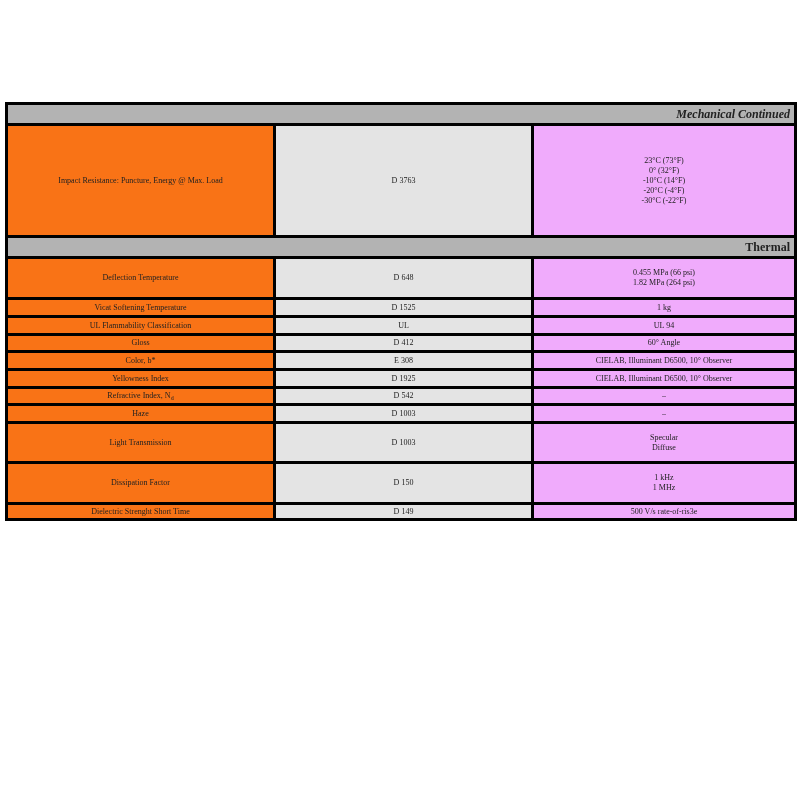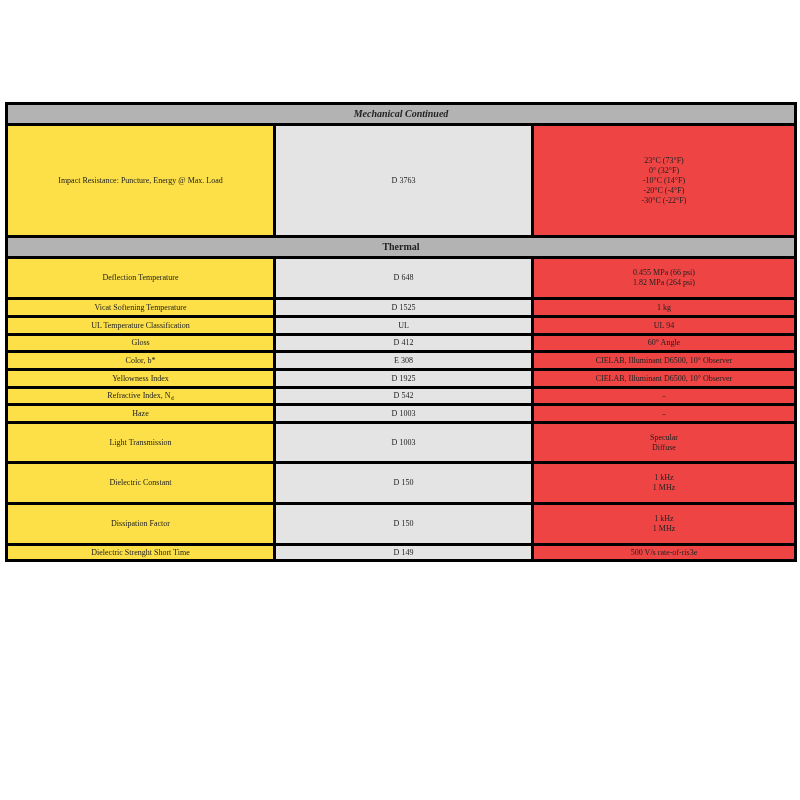--- a/index.html
+++ b/index.html
@@ -4,25 +4,25 @@
 <style>
   html, body { margin: 0; padding: 0; background: #ffffff; }
   body { width: 800px; height: 800px; position: relative; overflow: hidden;
          font-family: "Liberation Serif", "DejaVu Serif", serif; color: #222; }
   .sheet { position: absolute; left: 5px; top: 102px; width: 789px; }
   table.spec { border-collapse: collapse; width: 789px; table-layout: fixed;
                border: 3px solid #000; }
   table.spec td { border: 3px solid #000; text-align: center; vertical-align: middle;
                   font-size: 8px; line-height: 10px; padding: 0 4px; }
   col.c1 { width: 268px; } col.c2 { width: 258px; } col.c3 { width: 263px; }
-  tr.section td { background: #b3b3b3; font-weight: bold; font-size: 10px; height: 18px; }
+  tr.section td { background: #b3b3b3; font-weight: bold; font-size: 12px; height: 18px; text-align: right; }
   tr.section.italic td { font-style: italic; }
-  td.prop { background: #fde047; }
+  td.prop { background: #f97316; }
   td.method { background: #e4e4e4; }
-  td.cond { background: #ef4444; }
+  td.cond { background: #f0abfc; }
   .lines span { display: block; }
   sub { font-size: 6px; vertical-align: -2px; line-height: 0; }
 </style>
 </head>
 <body>
 
 <div class="sheet">
 <table class="spec">
   <colgroup>
         <col class="c1">
@@ -56,21 +56,21 @@
         <span>0.455 MPa (66 psi)</span>
         <span>1.82 MPa (264 psi)</span>
       </td>
     </tr>
     <tr style="height:18px">
       <td class="prop">Vicat Softening Temperature</td>
       <td class="method">D 1525</td>
       <td class="cond">1 kg</td>
     </tr>
     <tr style="height:18px">
-      <td class="prop">UL Temperature Classification</td>
+      <td class="prop">UL Flammability Classification</td>
       <td class="method">UL</td>
       <td class="cond">UL 94</td>
     </tr>
 
     <tr style="height:17px">
       <td class="prop">Gloss</td>
       <td class="method">D 412</td>
       <td class="cond">60° Angle</td>
     </tr>
     <tr style="height:18px">
@@ -96,28 +96,20 @@
     <tr style="height:40px">
       <td class="prop">Light Transmission</td>
       <td class="method">D 1003</td>
       <td class="cond lines">
         <span>Specular</span>
         <span>Diffuse</span>
       </td>
     </tr>
 
     <tr style="height:41px">
-      <td class="prop">Dielectric Constant</td>
-      <td class="method">D 150</td>
-      <td class="cond lines">
-        <span>1 kHz</span>
-        <span>1 MHz</span>
-      </td>
-    </tr>
-    <tr style="height:41px">
       <td class="prop">Dissipation Factor</td>
       <td class="method">D 150</td>
       <td class="cond lines">
         <span>1 kHz</span>
         <span>1 MHz</span>
       </td>
     </tr>
     <tr style="height:16px">
       <td class="prop">Dielectric Strenght Short Time</td>
       <td class="method">D 149</td>

